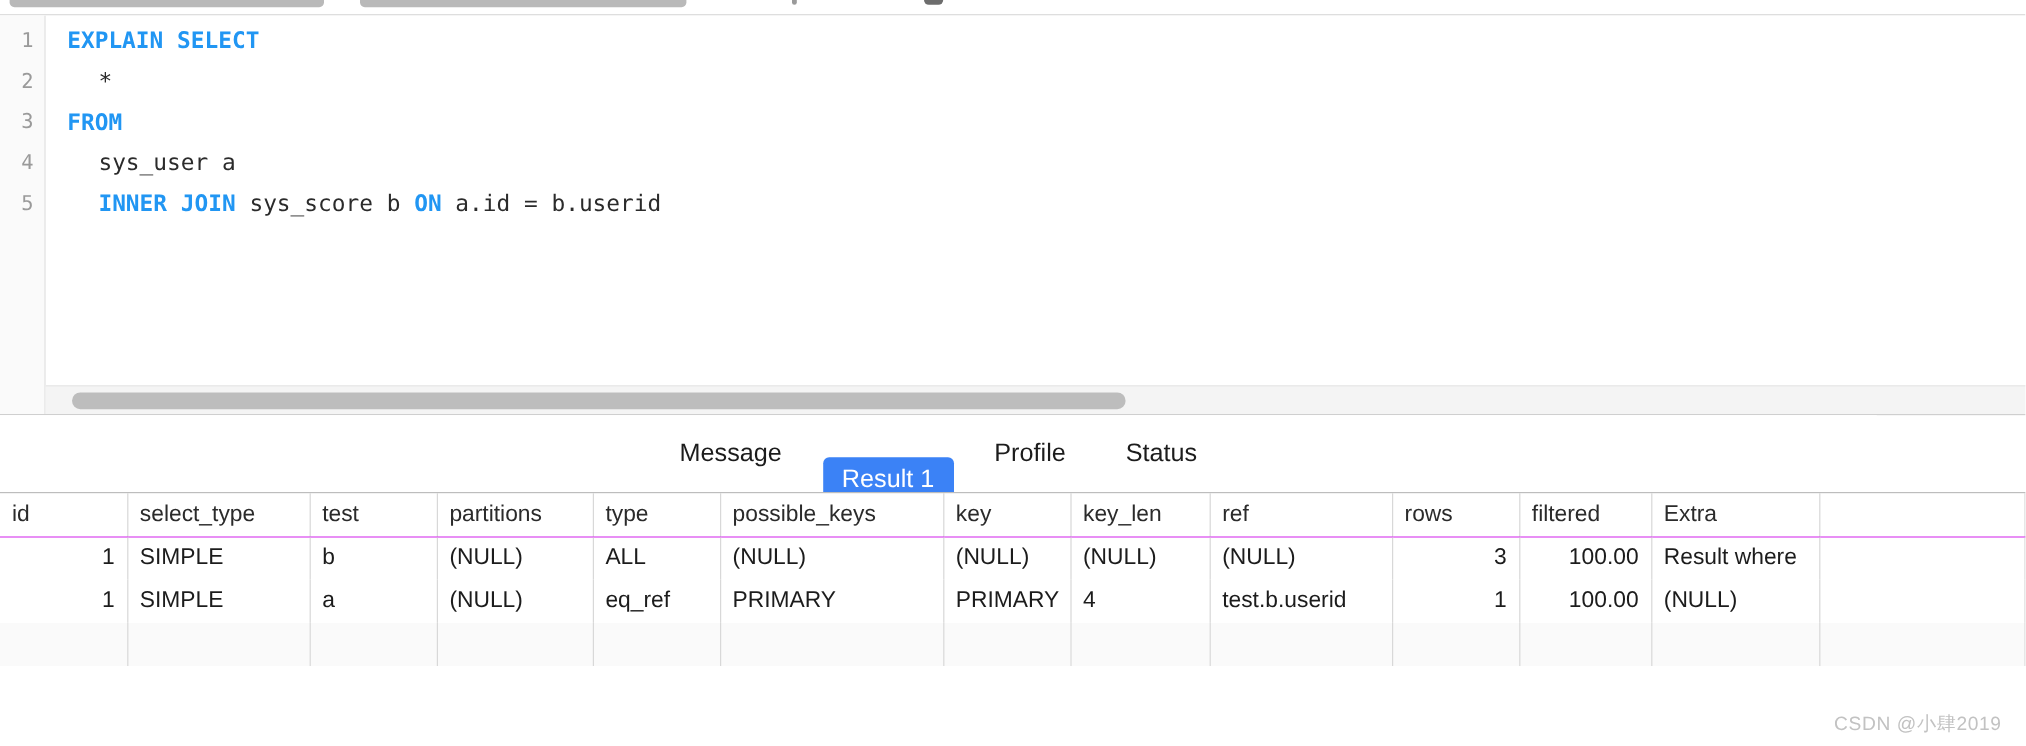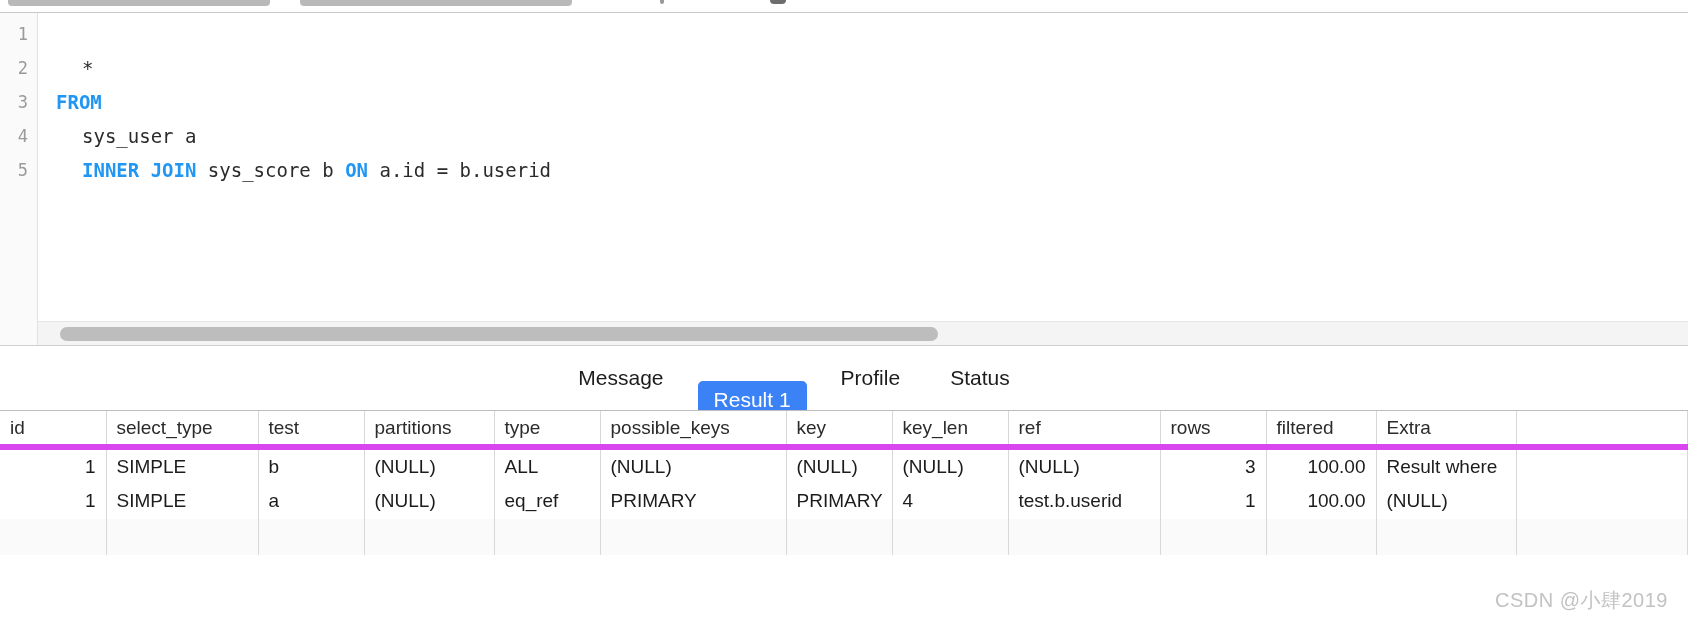--- a/index.html
+++ b/index.html
@@ -110,21 +110,21 @@
   .editor-bottom-rule {
     position: absolute;
     top: 345px; left: 0;
     width: 1688px; height: 1px;
     background: #cfcfcf;
   }
 
   
   .tabs {
     position: absolute;
-    top: 346px; left: 12px;
+    top: 346px; left: 0;
     width: 1564px; height: 64px;
     background: #ffffff;
     display: flex;
     align-items: center;
     justify-content: center;
     gap: 0px;
   }
   .tab {
     font-size: 21px;
     color: #1c1c1c;
@@ -167,39 +167,39 @@
     border-right: 1px solid #d8d8d8;
     font-size: 19px;
     font-weight: normal;
     padding: 0 10px;
     height: 38px;
     color: #1c1c1c;
     overflow: hidden;
     white-space: nowrap;
   }
   table.rs thead th {
-    border-bottom: 6px solid #d946ef;
+    border-bottom: 1px solid #d946ef;
     text-align: left;
     color: #2b2b2b;
     height: 36px;
   }
   table.rs tbody td { height: 36px; }
   td.num { text-align: right; }
   td.nullv { color: #b5b5b5; }
   .spacer-row td {
     border-right: 1px solid #d8d8d8;
     height: 22px;
     background: #fafafa;
   }
 
   
   .watermark {
     position: absolute;
     right: 20px; bottom: 8px;
-    font-size: 20px;
+    font-size: 16px;
     color: #c2c2c2;
     letter-spacing: 0.5px;
     user-select: none;
   }
 </style>
 </head>
 <body>
 
 <div id="app">
 
@@ -214,20 +214,21 @@
   <div class="editor">
     <div class="gutter">
       <div class="gutter-num" style="top:4px">1</div>
       <div class="gutter-num" style="top:38px">2</div>
       <div class="gutter-num" style="top:72px">3</div>
       <div class="gutter-num" style="top:106px">4</div>
       <div class="gutter-num" style="top:140px">5</div>
     </div>
 
     <div class="code-area">
+      <div class="code-line" style="top:4px"><span class="kw">EXPLAIN SELECT</span></div>
       <div class="code-line" style="top:38px;left:44px"><span class="plain">*</span></div>
       <div class="code-line" style="top:72px"><span class="kw">FROM</span></div>
       <div class="code-line" style="top:106px;left:44px"><span class="plain">sys_user a</span></div>
       <div class="code-line" style="top:140px;left:44px"><span class="kw">INNER JOIN </span><span class="plain">sys_score b </span><span class="kw">ON </span><span class="plain">a.id = b.userid</span></div>
     </div>
 
     <div class="h-scroll-track">
       <div class="h-scroll-thumb"></div>
     </div>
   </div>

